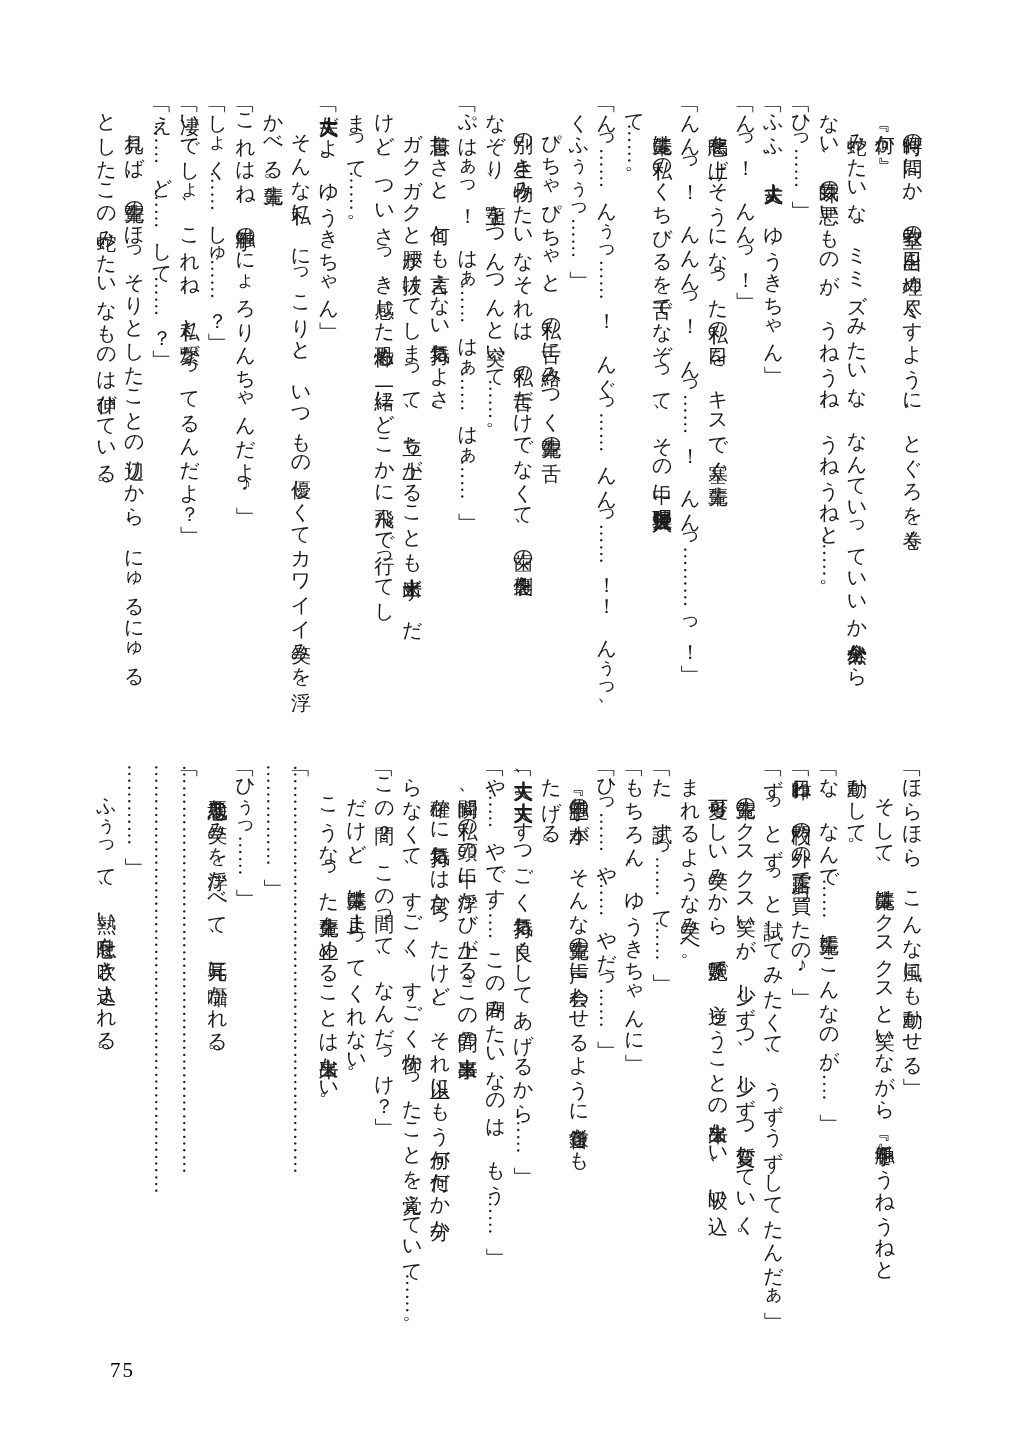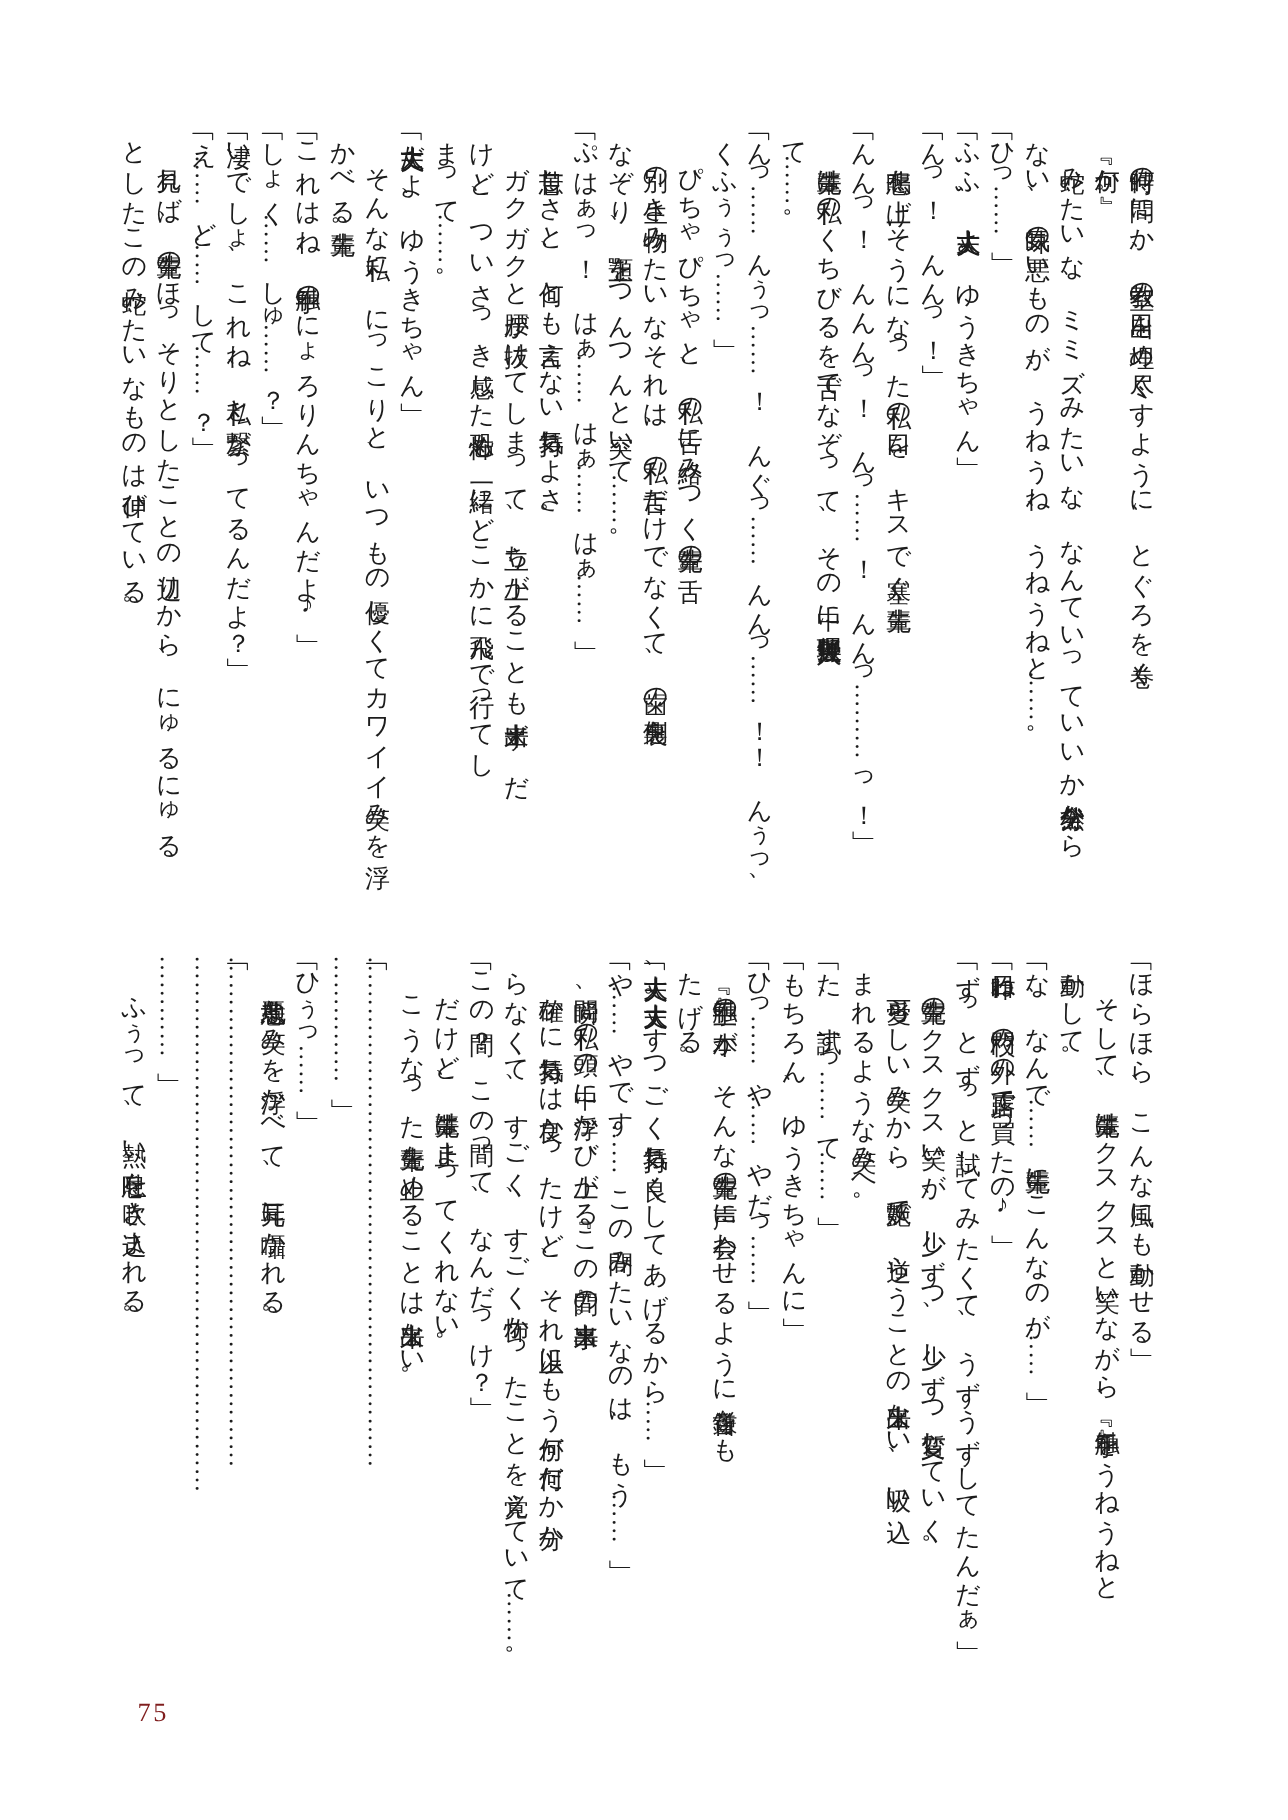--- a/index.html
+++ b/index.html
@@ -44,21 +44,21 @@
   }
   .tcol.indent {
     text-indent: 1em;
   }
   .page-number {
     position: absolute;
     left: 110px;
     top: 1358px;
     font-size: 21px;
     letter-spacing: 2px;
-    color: #7f1d1d;
+    color: #000000;
   }
 </style>
 </head>
 <body>
 
 <div class="page">
   <div class="vblock top">
       <div class="tcol indent">何時の間にか、教室の出口を埋め尽くすように、とぐろを巻く</div>
       <div class="tcol indent">『何か』。</div>
       <div class="tcol indent">蛇みたいな、ミミズみたいな、なんていっていいか全然分から</div>

